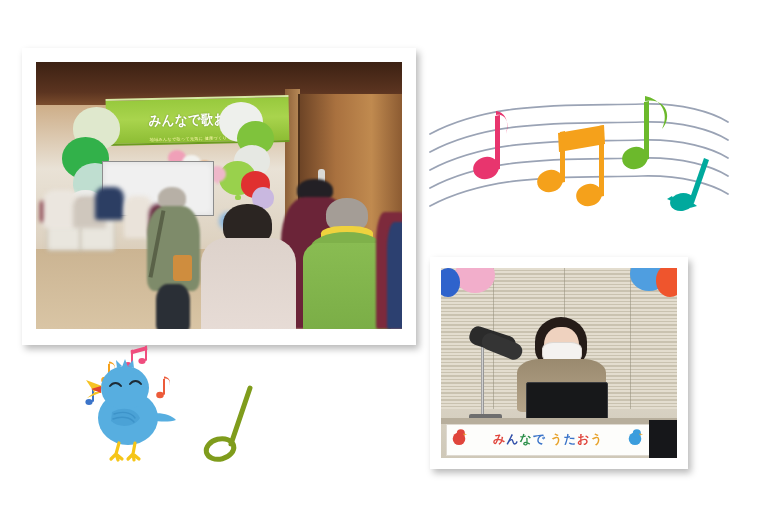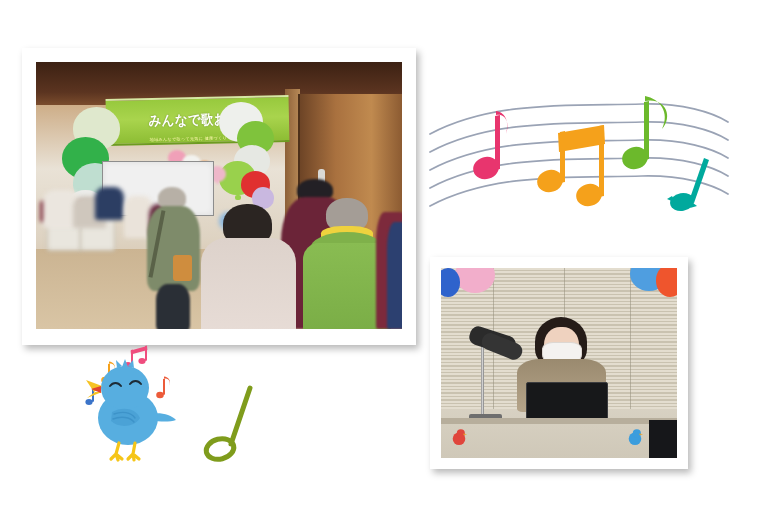--- a/index.html
+++ b/index.html
@@ -375,20 +375,25 @@
     <div class="mic-head2"></div>
 
     <div class="sg-hair"></div>
     <div class="sg-face"></div>
     <div class="sg-mask"></div>
     <div class="sg-body"></div>
 
     <div class="sg-laptop"></div>
     <div class="sg-deskline"></div>
 
+    <div class="sg-banner">
+      <div class="sg-banner-text">
+        <span>み</span><span>ん</span><span>な</span><span>で</span>&nbsp;<span>う</span><span>た</span><span>お</span><span>う</span>
+      </div>
+    </div>
     <div class="sg-dark-strip"></div>
 
     <div class="sg-bird-l">
       <svg viewBox="0 0 20 20" xmlns="http://www.w3.org/2000/svg">
         <ellipse cx="10" cy="12" rx="7" ry="7" fill="#e0453c"></ellipse>
         <circle cx="12" cy="6" r="4.5" fill="#e0453c"></circle>
         <path d="M15,6 L19,7 L15,8 Z" fill="#e8a22a"></path>
       </svg>
     </div>
     <div class="sg-bird-r">

